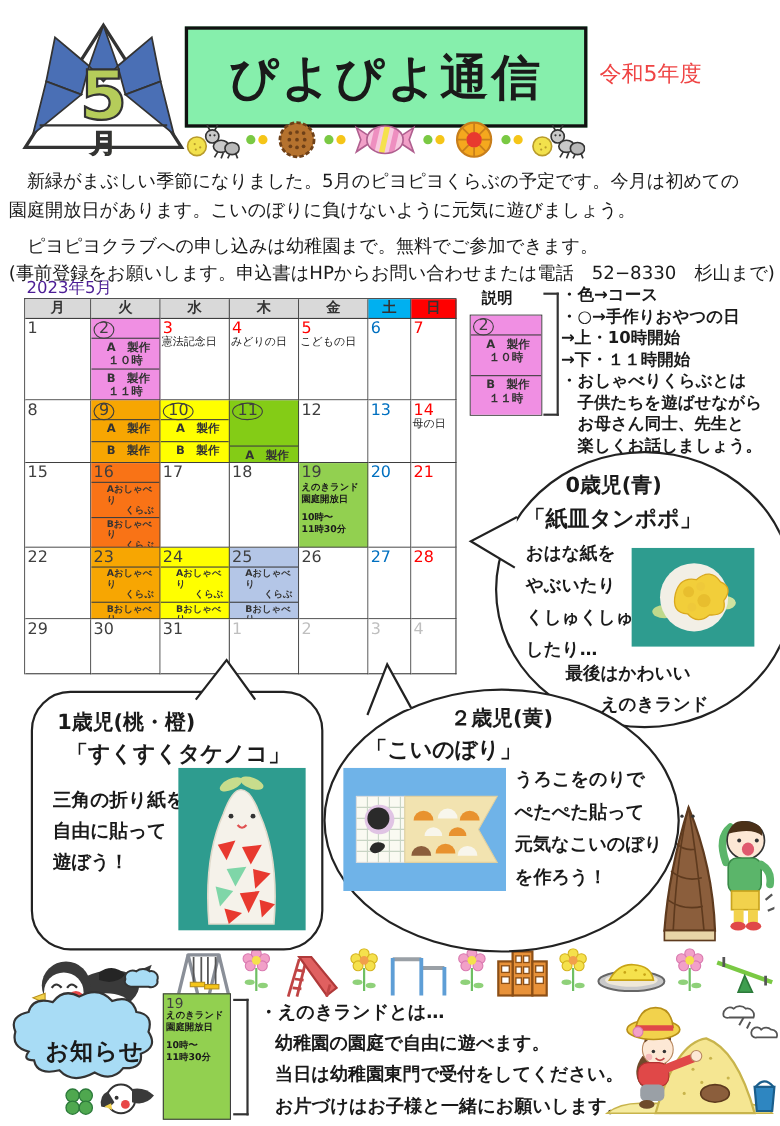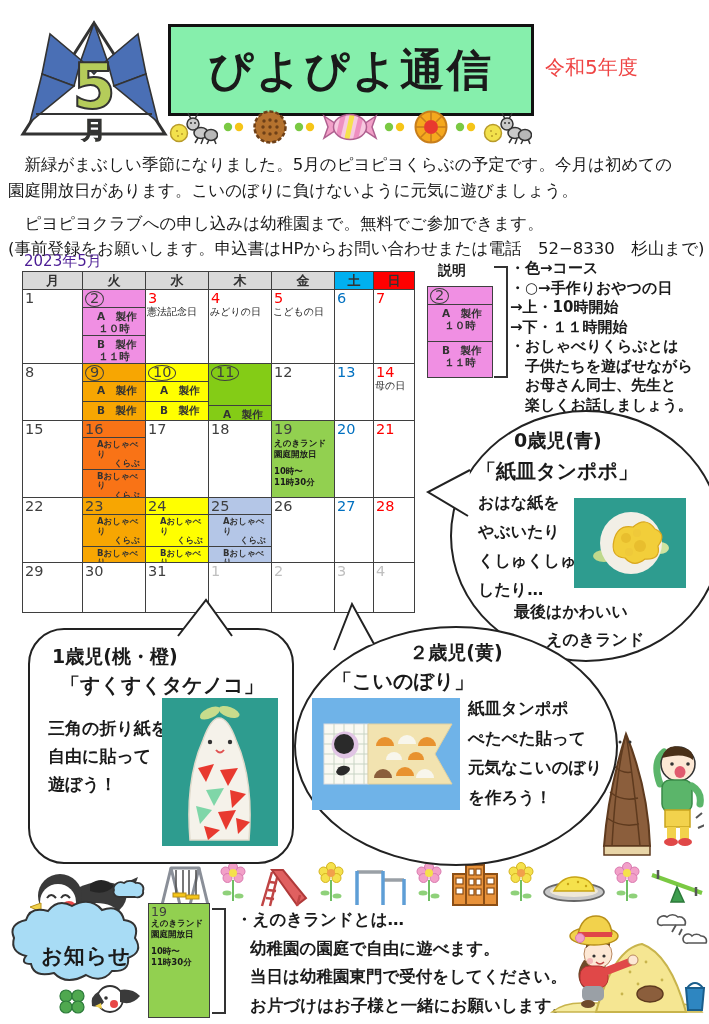--- a/index.html
+++ b/index.html
@@ -550,21 +550,21 @@
       <path d="M86,46 a9,9 0 0 1 18,0 z" fill="#F8F6EC"></path>
       <path d="M106,48 a9,9 0 0 1 18,0 z" fill="#E8922F"></path>
       <path d="M62,80 a9,9 0 0 1 18,0 z" fill="#8B5E3C"></path>
       <path d="M84,78 a9,9 0 0 1 18,0 z" fill="#E8922F"></path>
       <path d="M104,80 a9,9 0 0 1 18,0 z" fill="#F8F6EC"></path>
       <path d="M74,62 a8,8 0 0 1 16,0 z" fill="#F8F6EC"></path>
       <path d="M96,62 a8,8 0 0 1 16,0 z" fill="#E8922F"></path>
     </svg>
   </div>
   <div class="abs b-lines age2-lines">
-      <div class="li">紙皿タンポポ</div>
+      <div class="li">うろこをのりで</div>
       <div class="li">ぺたぺた貼って</div>
       <div class="li">元気なこいのぼり</div>
       <div class="li">を作ろう！</div>
     </div>
 </div>
 
 <svg class="abs tails">
   <path d="M470,470 L428,492 L468,516" fill="#fff" stroke="#222" stroke-width="2"></path>
   <path d="M178,636 L206,600 L232,636" fill="#fff" stroke="#222" stroke-width="2"></path>
   <path d="M334,650 L352,604 L374,644" fill="#fff" stroke="#222" stroke-width="2"></path>

